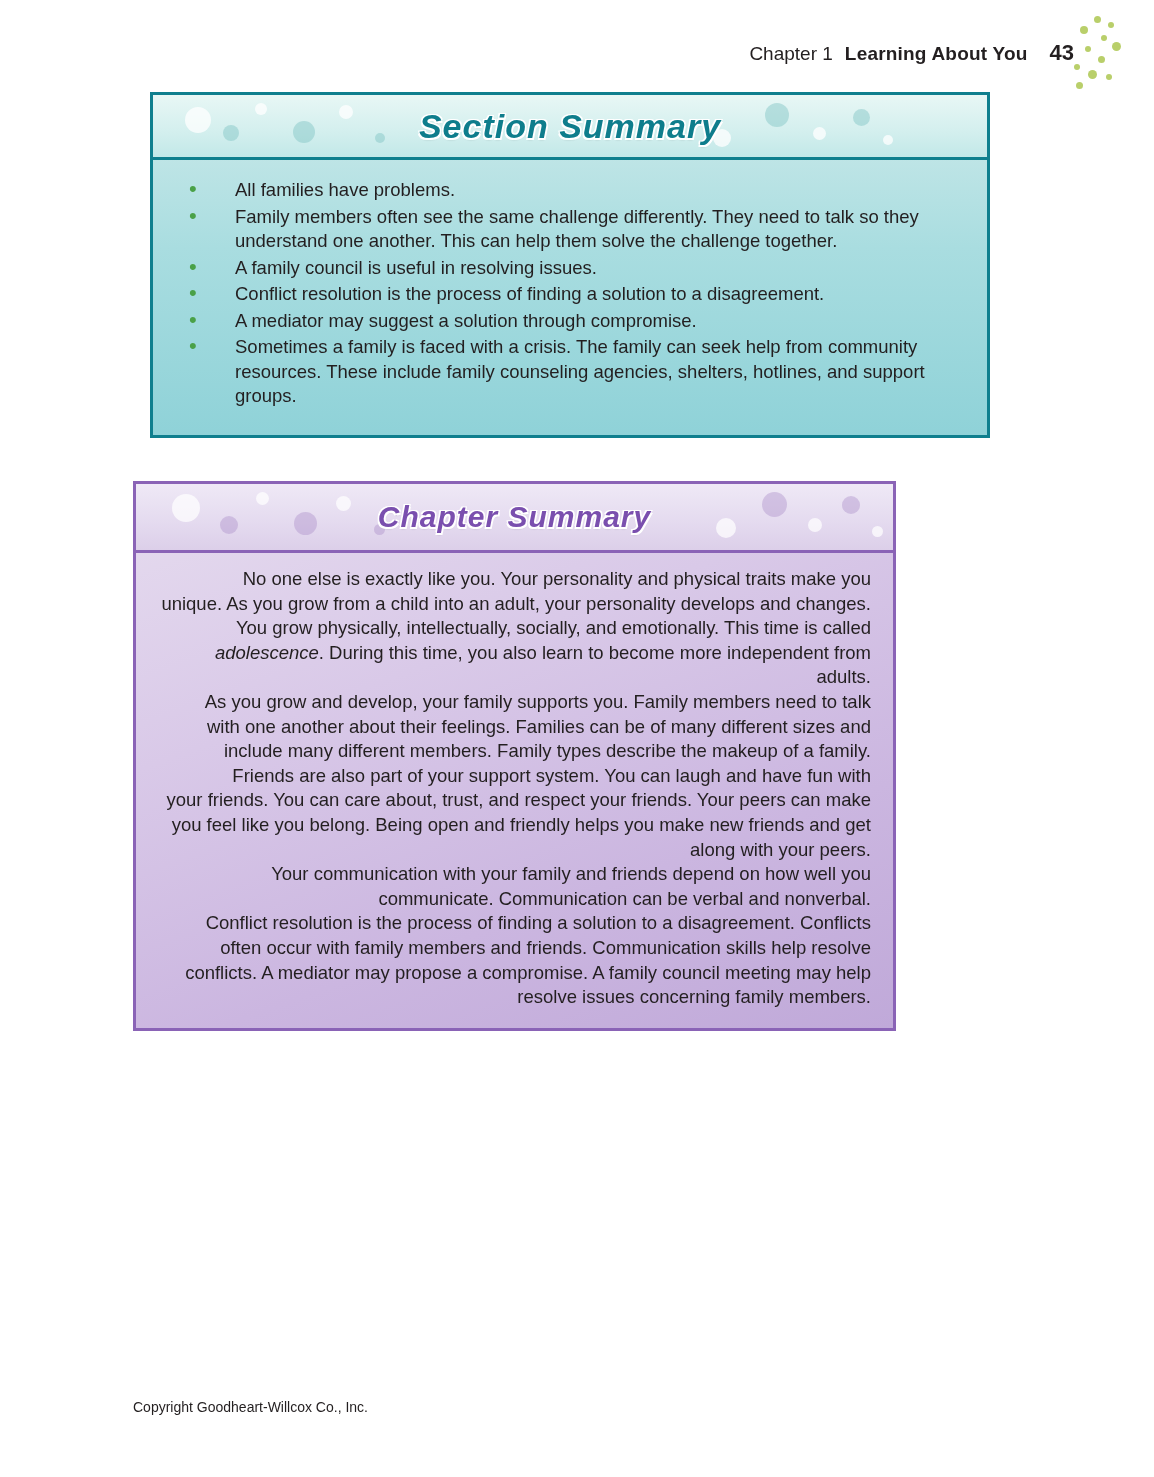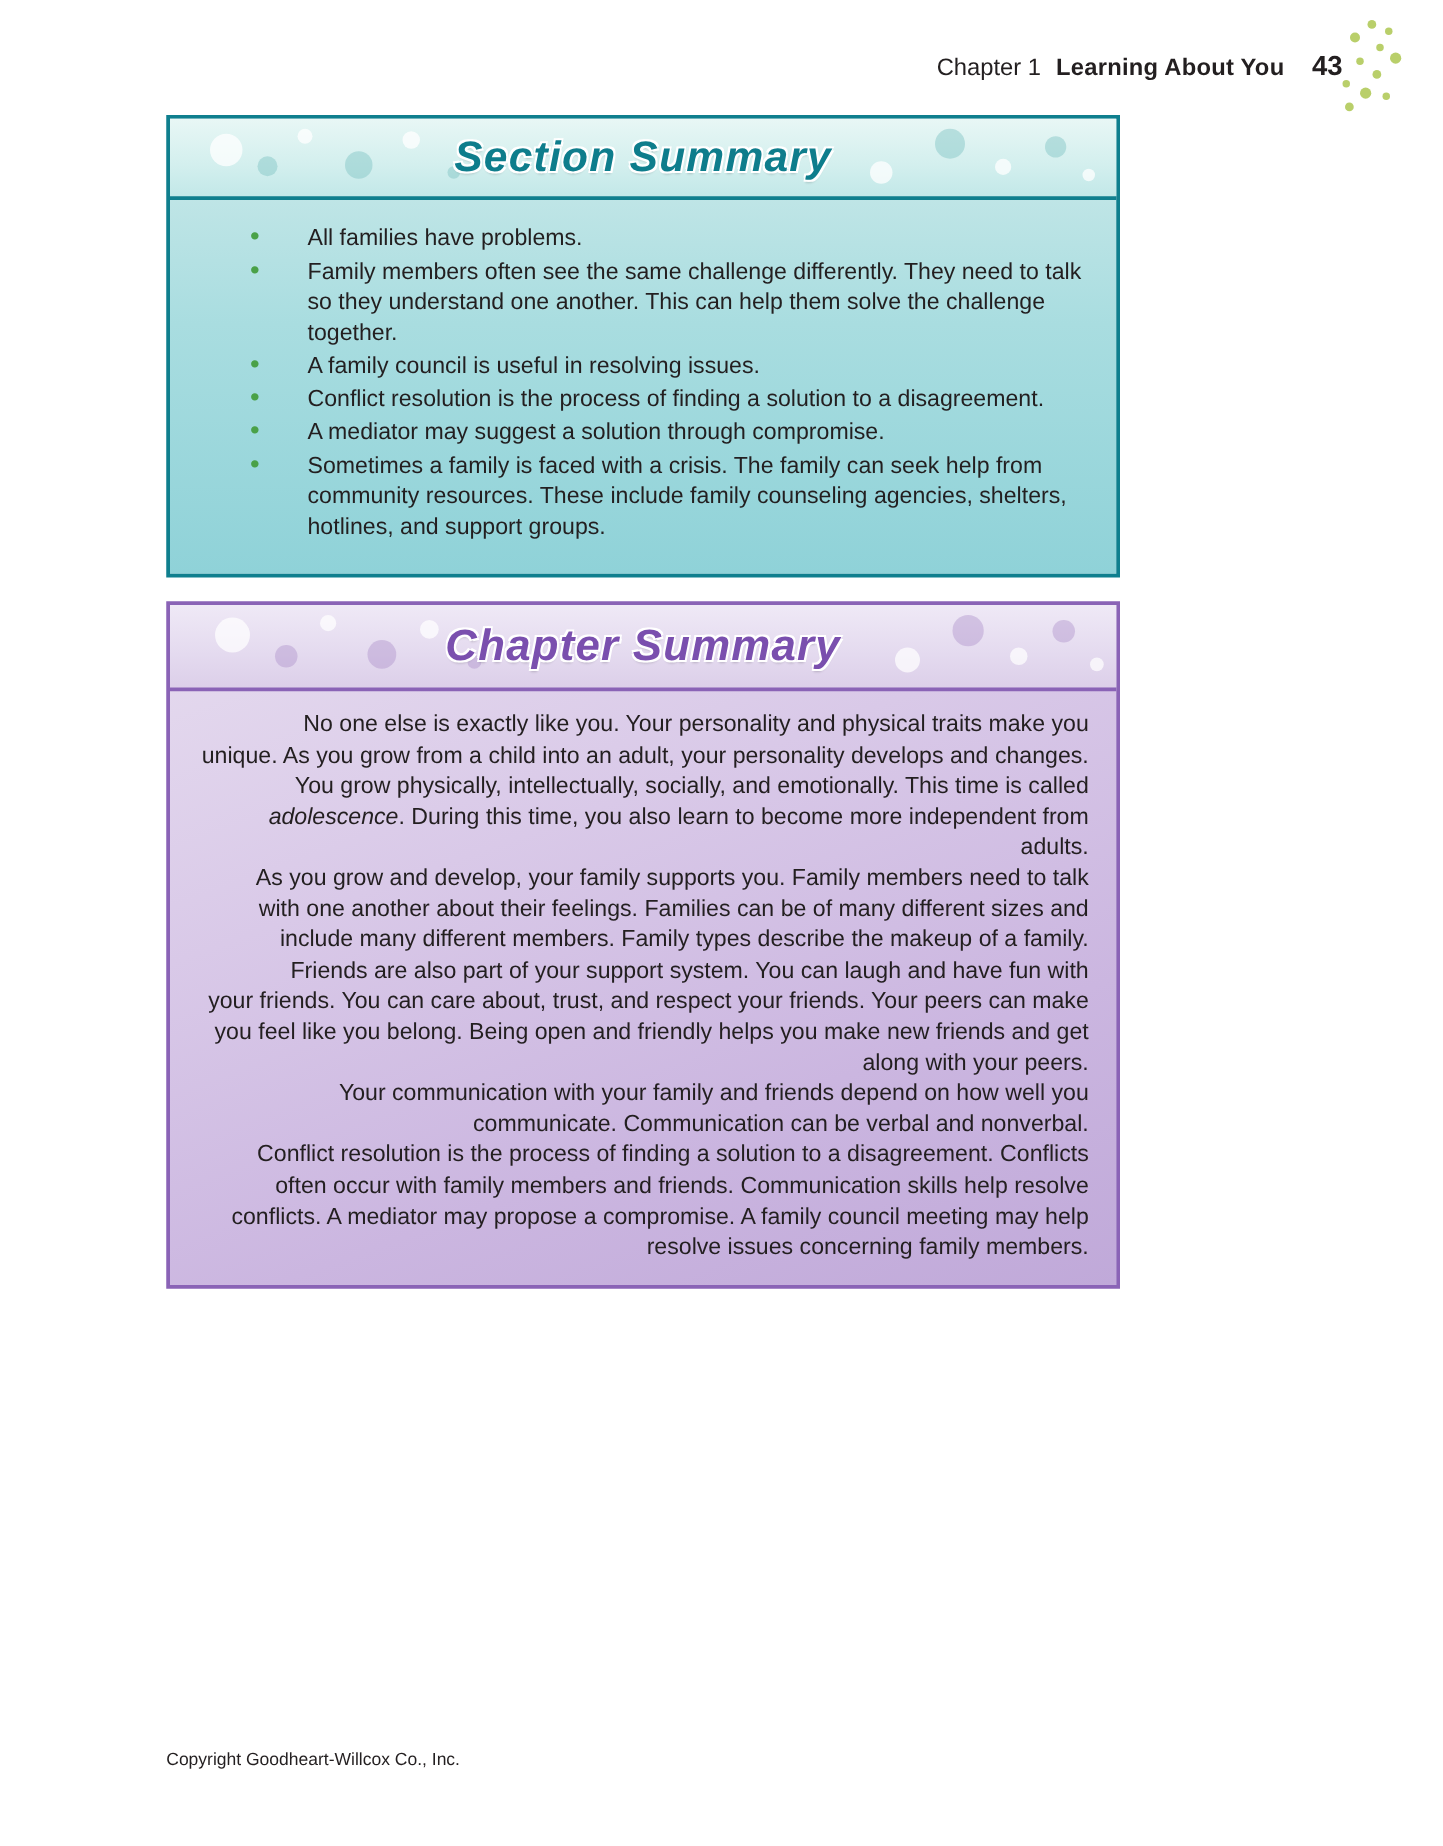--- a/index.html
+++ b/index.html
@@ -53,23 +53,23 @@
   }
   .corner-dots span {
     position: absolute;
     border-radius: 50%;
     background: #b9cf6a;
   }
 
   
   .section-box {
     position: absolute;
-    left: 133px;
+    left: 150px;
     top: 92px;
-    width: 763px;
+    width: 840px;
     border: 3px solid #0f7f8e;
     box-sizing: border-box;
     background: linear-gradient(180deg, #cdeaea 0%, #a9dde0 45%, #8fd2d8 100%);
   }
   .section-banner {
     position: relative;
     height: 62px;
     background: linear-gradient(180deg, #e8f7f5 0%, #d3efee 60%, #c2e8e8 100%);
     border-bottom: 3px solid #0f7f8e;
     overflow: hidden;
@@ -93,21 +93,21 @@
     line-height: 62px;
     color: #0e7d8c;
     text-shadow:
       -1.5px -1.5px 0 #ffffff,
       1.5px -1.5px 0 #ffffff,
       -1.5px 1.5px 0 #ffffff,
       1.5px 1.5px 0 #ffffff,
       0 2px 2px rgba(0,0,0,0.18);
   }
   .section-body {
-    padding: 18px 24px 24px 40px;
+    padding: 18px 24px 24px 12px;
   }
   ul.summary-list {
     list-style: none;
     margin: 0;
     padding: 0;
   }
   ul.summary-list li {
     position: relative;
     padding-left: 70px;
     font-size: 18.5px;
@@ -144,21 +144,21 @@
   }
   .chapter-banner .bub {
     position: absolute;
     border-radius: 50%;
     background: rgba(255,255,255,0.72);
   }
   .chapter-banner .bub.tint {
     background: rgba(170, 140, 200, 0.40);
   }
   .chapter-banner .banner-title {
-    font-size: 35px;
+    font-size: 30px;
     line-height: 66px;
     color: #7a4fae;
     text-shadow:
       -1.5px -1.5px 0 #ffffff,
       1.5px -1.5px 0 #ffffff,
       -1.5px 1.5px 0 #ffffff,
       1.5px 1.5px 0 #ffffff,
       0 2px 2px rgba(0,0,0,0.18);
     border-radius: 25px;
   }

